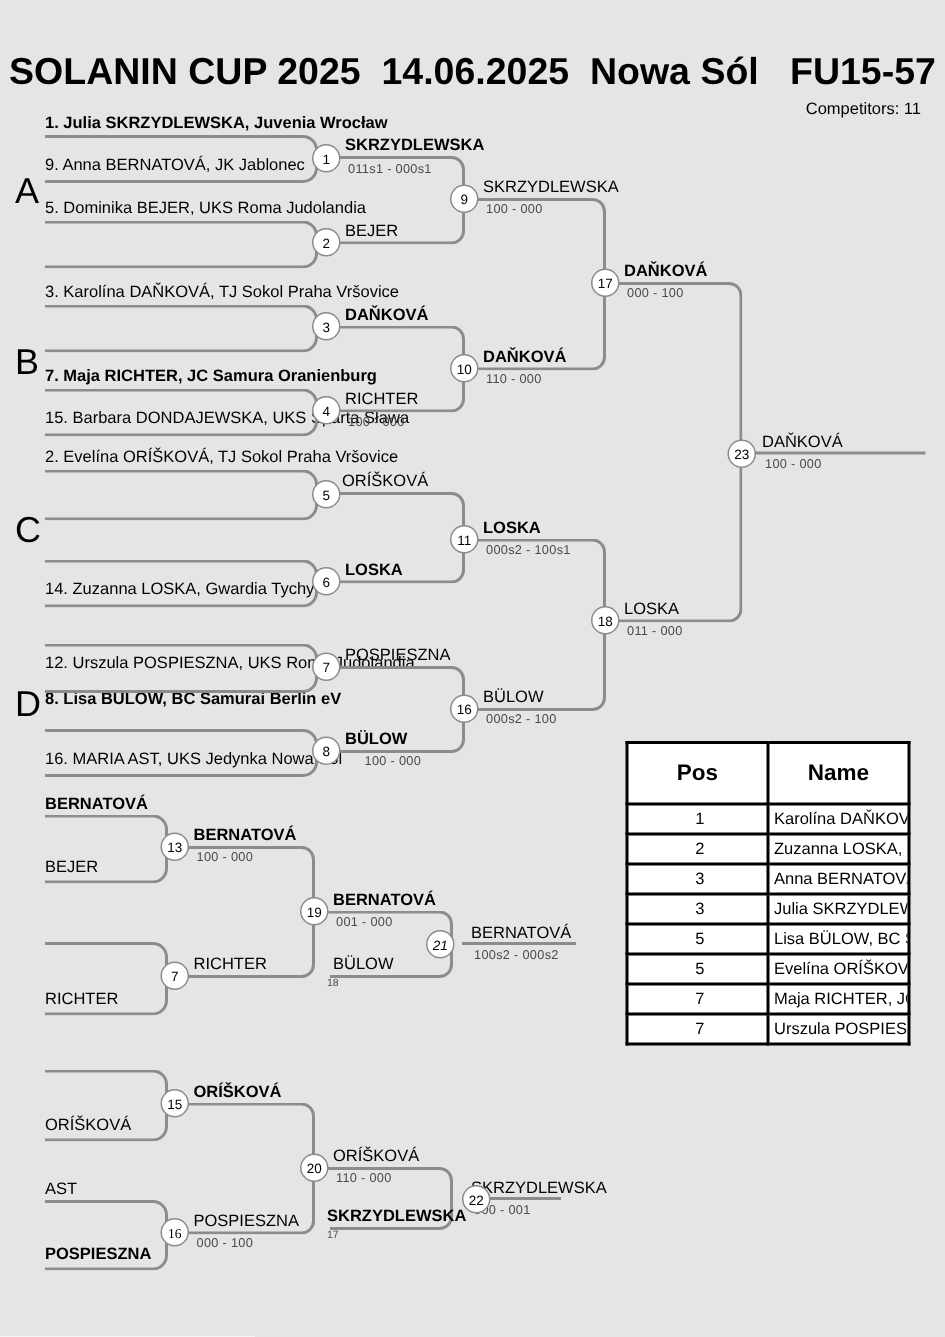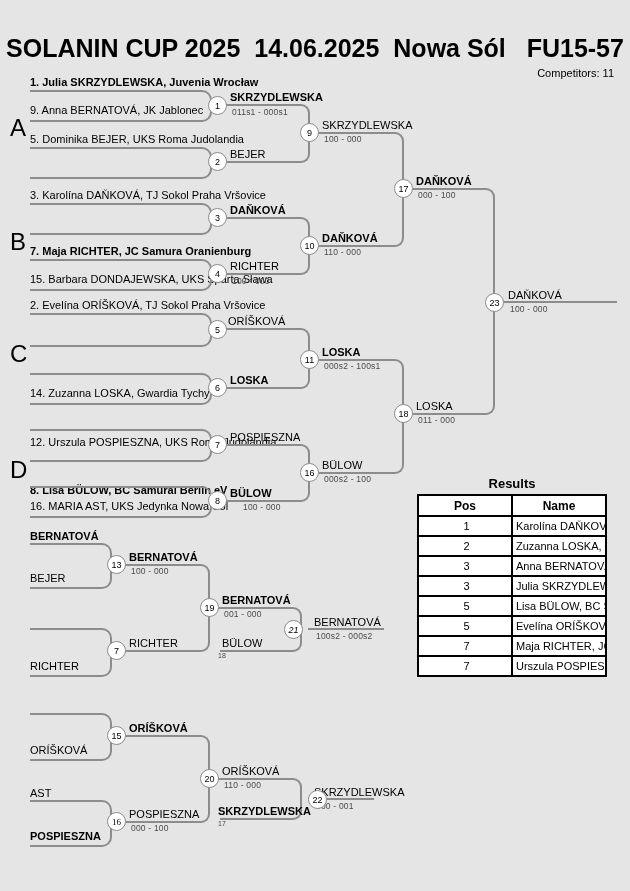--- a/index.html
+++ b/index.html
@@ -17,21 +17,21 @@
   .pair{border-top:2px solid #8c8c8c;border-right:2px solid #8c8c8c;border-bottom:2px solid #8c8c8c;
         border-radius:0 10px 10px 0;}
   .cdn{border-top:2px solid #8c8c8c;border-right:2px solid #8c8c8c;border-radius:0 9px 0 0;}
   .cup{border-bottom:2px solid #8c8c8c;border-right:2px solid #8c8c8c;border-radius:0 0 9px 0;}
   .hl{border-top:2px solid #8c8c8c;}
   .circ{width:17px;height:17px;border:1.5px solid #8c8c8c;border-radius:50%;background:#fff;
         font-size:9px;display:flex;align-items:center;justify-content:center;z-index:3;}
   table.res{position:absolute;left:417px;top:494px;width:190px;border-collapse:collapse;table-layout:fixed;
         background:#fff;font-size:11px;}
   table.res th,table.res td{border:2px solid #000;padding:0 0 0 3px;height:18px;overflow:hidden;white-space:nowrap;}
-  table.res th{text-align:center;padding:0;height:19px;font-size:12px;}
+  table.res th{text-align:center;padding:10px;height:19px;font-size:15px;}
   td.pos{width:33px;text-align:center;padding:0;}
   .resTitle{left:417px;top:476px;width:190px;text-align:center;font-size:13px;font-weight:bold;}
 </style>
 </head>
 <body>
 
 <div id="page">
 
   <div class="abs title">SOLANIN CUP 2025  14.06.2025  Nowa Sól   FU15-57</div>
   <div class="abs competitors">Competitors: 11</div>
@@ -43,21 +43,21 @@
 
   <div class="abs entry b" style="left:30px;top:76px;">1. Julia SKRZYDLEWSKA, Juvenia Wrocław</div>
   <div class="abs entry" style="left:30px;top:104px;">9. Anna BERNATOVÁ, JK Jablonec</div>
   <div class="abs entry" style="left:30px;top:133px;">5. Dominika BEJER, UKS Roma Judolandia</div>
   <div class="abs entry" style="left:30px;top:189px;">3. Karolína DAŇKOVÁ, TJ Sokol Praha Vršovice</div>
   <div class="abs entry b" style="left:30px;top:245px;">7. Maja RICHTER, JC Samura Oranienburg</div>
   <div class="abs entry" style="left:30px;top:273px;">15. Barbara DONDAJEWSKA, UKS Sparta Sława</div>
   <div class="abs entry" style="left:30px;top:299px;">2. Evelína ORÍŠKOVÁ, TJ Sokol Praha Vršovice</div>
   <div class="abs entry" style="left:30px;top:387px;">14. Zuzanna LOSKA, Gwardia Tychy</div>
   <div class="abs entry" style="left:30px;top:436px;">12. Urszula POSPIESZNA, UKS Roma Judolandia</div>
-  <div class="abs entry b" style="left:30px;top:484px;">8. Lisa BÜLOW, BC Samurai Berlin eV</div>
+  <div class="abs entry b" style="left:30px;top:460px;">8. Lisa BÜLOW, BC Samurai Berlin eV</div>
   <div class="abs entry" style="left:30px;top:500px;">16. MARIA AST, UKS Jedynka Nowa Sól</div>
 
   <div class="abs pair" style="left:30px;top:90px;width:180px;height:28px;"></div>
   <div class="abs pair" style="left:30px;top:147px;width:180px;height:28px;"></div>
   <div class="abs pair" style="left:30px;top:203px;width:180px;height:28px;"></div>
   <div class="abs pair" style="left:30px;top:259px;width:180px;height:28px;"></div>
   <div class="abs pair" style="left:30px;top:313px;width:180px;height:30px;"></div>
   <div class="abs pair" style="left:30px;top:373px;width:180px;height:28px;"></div>
   <div class="abs pair" style="left:30px;top:429px;width:180px;height:29px;"></div>
   <div class="abs pair" style="left:30px;top:486px;width:180px;height:28px;"></div>
@@ -163,21 +163,20 @@
   <div class="abs circ" style="left:485px;top:293px;">23</div>
   <div class="abs circ" style="left:107px;top:555px;">13</div>
   <div class="abs circ" style="left:107px;top:641px;">7</div>
   <div class="abs circ" style="left:200px;top:598px;">19</div>
   <div class="abs circ" style="left:284px;top:620px;font-style:italic;">21</div>
   <div class="abs circ" style="left:107px;top:726px;">15</div>
   <div class="abs circ" style="left:107px;top:812px;font-family:Liberation Serif, serif;">16</div>
   <div class="abs circ" style="left:200px;top:769px;">20</div>
   <div class="abs circ" style="left:292px;top:790px;margin-left:16px;">22</div>
 
-  <div class="abs resTitle">Results</div>
   <table class="res">
     <tbody>
         <tr>
       <th class="pos">Pos</th>
       <th>Name</th>
     </tr>
     <tr>
       <td class="pos">1</td>
       <td>Karolína DAŇKOVÁ, TJ Sokol Praha Vršovice</td>
     </tr>

